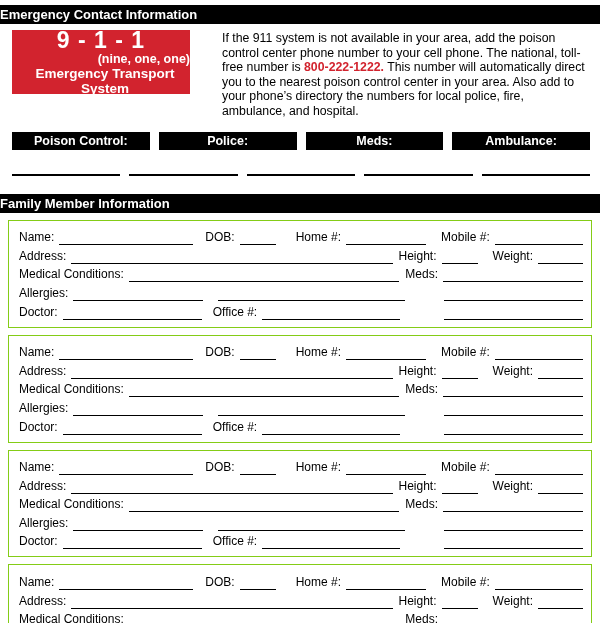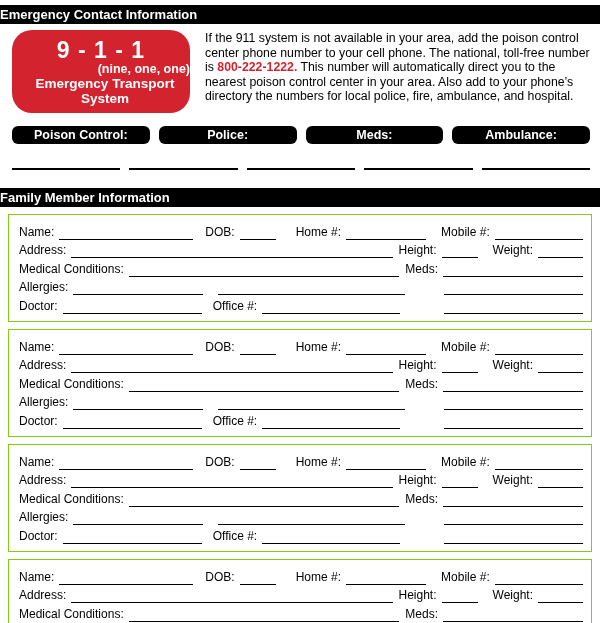--- a/index.html
+++ b/index.html
@@ -13,40 +13,40 @@
     background: #000000; color: #ffffff;
     font-weight: bold; font-size: 13px;
     text-align: left; height: 19px; line-height: 19px;
   }
   .title-bar { margin-top: 5px; }
   .family-bar { margin-top: 18px; }
 
   
   .top-section { display: flex; margin: 6px 10px 0 12px; }
   .red-box {
-    width: 178px; height: 83px; flex: none;
+    width: 178px; height: 64px; flex: none;
     color: #ffffff; text-align: center;
-    display: flex; flex-direction: column; justify-content: center; border-radius: 20px;
+    display: flex; flex-direction: column; justify-content: center;
   }
   .nine11     { font-weight: bold; font-size: 23px; line-height: 24px; letter-spacing: 1px; }
   .nine11-words { font-weight: bold; font-size: 12.5px; line-height: 14px; text-align: right; }
   .nine11-sub { font-weight: bold; font-size: 13.5px; line-height: 15px; margin-left: 8px; }
   .instructions {
-    flex: 1; margin-left: 15px; margin-top: 1px;
+    flex: 1; margin-left: 32px; margin-top: 1px;
     font-size: 12.3px; line-height: 14.6px;
   }
   .phone { font-weight: bold; }
 
   
   .contacts-row, .contact-lines { display: flex; gap: 9px; margin-left: 12px; margin-right: 10px; }
   .contacts-row { margin-top: 13px; }
   .contact-bar {
     flex: 1; background: #000000; color: #ffffff;
     font-weight: bold; font-size: 12.5px; text-align: center;
-    height: 18px; line-height: 18px; border-radius: 6px;
+    height: 18px; line-height: 18px;
   }
   .contact-lines { margin-top: 24px; }
   .contact-line { flex: 1; height: 2px; border-bottom: 2px solid #000000; }
 
   
   .members { margin: 0 8px; }
   .member-box {
     border: 1px solid #84cc16;
     margin-top: 7px;
     padding: 6px 8px 7px 10px;

